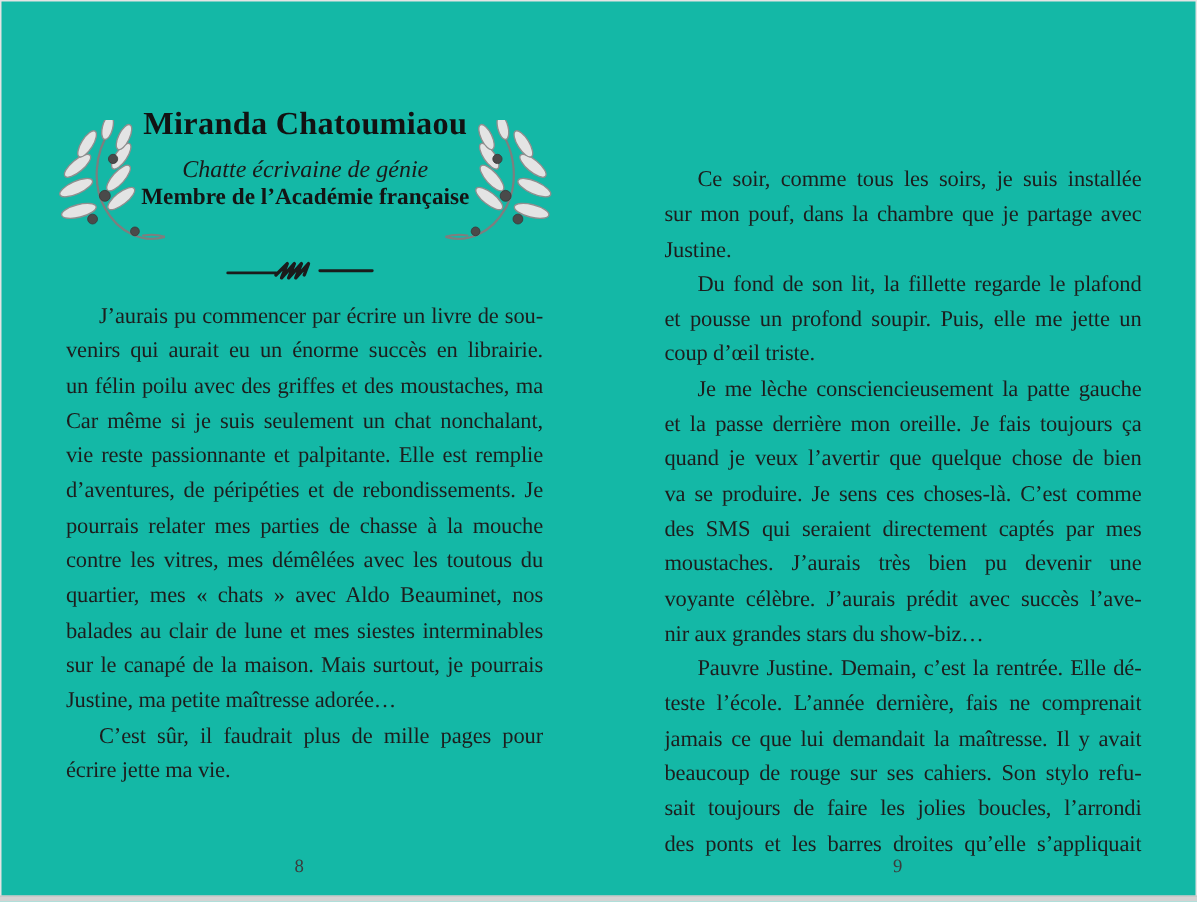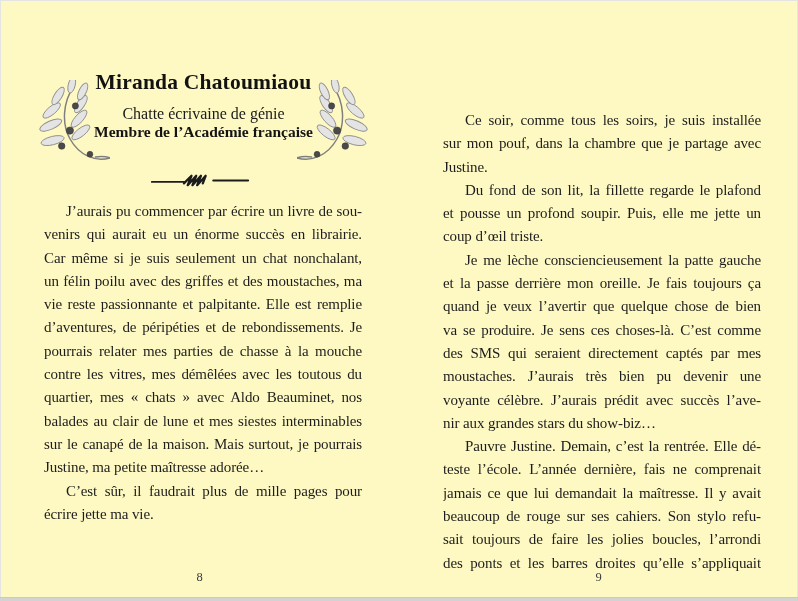--- a/index.html
+++ b/index.html
@@ -1,39 +1,39 @@
 <!DOCTYPE html>
 <html><head>
 <meta charset="utf-8">
 <style>
   html,body{margin:0;padding:0;background:#ffffff;}
   .screen{
     position:relative;
     width:798px;height:601px;
-    background:#fef9c3;
+    background:#14b8a6;
     overflow:hidden;
     box-shadow:inset 0 0 0 1px #e4e4e4;
     font-family:"Liberation Serif","DejaVu Serif",serif;
     color:#1d1d1d;
   }
   .page{position:absolute;top:0;height:100%;width:399px;}
   .page-left{left:0;}
   .page-right{left:399px;}
 
   
   .chapter-header{
     position:absolute;top:70px;left:26px;right:18px;
     text-align:center;
   }
   .chapter-title{
     font-size:21.5px;font-weight:bold;letter-spacing:.2px;
     color:#121212;line-height:24px;
   }
   .chapter-subtitle{
-    margin-top:11px;font-size:16px;color:#1a1a1a;line-height:18px;
+    margin-top:11px;font-size:16px;font-style:italic;color:#1a1a1a;line-height:18px;
   }
   .chapter-affiliation{
     font-size:15.5px;font-weight:bold;color:#141414;line-height:18px;
   }
   .branch{position:absolute;top:10px;width:82px;height:92px;}
   .branch-left{left:2px;}
   .branch-right{right:2px;transform:scaleX(-1);}
 
   .divider{
     position:absolute;top:172px;left:0;width:399px;
@@ -141,22 +141,22 @@
           <path d="M38 12 l 8 -8 l -4 10 l 9 -10 l -4 10 l 9 -10 l -4 10 l 9 -10 l -3 8" stroke-width="2.4" stroke-linejoin="round"></path>
           <path d="M69 9 H106" stroke-width="2"></path>
         </g>
       </svg>
     </div>
 
     <div class="page-body" id="left-body">
         <div class="paragraph">
           <div class="line first">J’aurais pu commencer par écrire un livre de sou-</div>
           <div class="line">venirs qui aurait eu un énorme succès en librairie.</div>
+          <div class="line">un félin poilu avec des griffes et des moustaches, ma</div>
           <div class="line">Car même si je suis seulement un chat nonchalant,</div>
-          <div class="line">un félin poilu avec des griffes et des moustaches, ma</div>
           <div class="line">vie reste passionnante et palpitante. Elle est remplie</div>
           <div class="line">d’aventures, de péripéties et de rebondissements. Je</div>
           <div class="line">pourrais relater mes parties de chasse à la mouche</div>
           <div class="line">contre les vitres, mes démêlées avec les toutous du</div>
           <div class="line">quartier, mes « chats » avec Aldo Beauminet, nos</div>
           <div class="line">balades au clair de lune et mes siestes interminables</div>
           <div class="line">sur le canapé de la maison. Mais surtout, je pourrais</div>
           <div class="line last">Justine, ma petite maîtresse adorée…</div>
         </div>
         <div class="paragraph">

